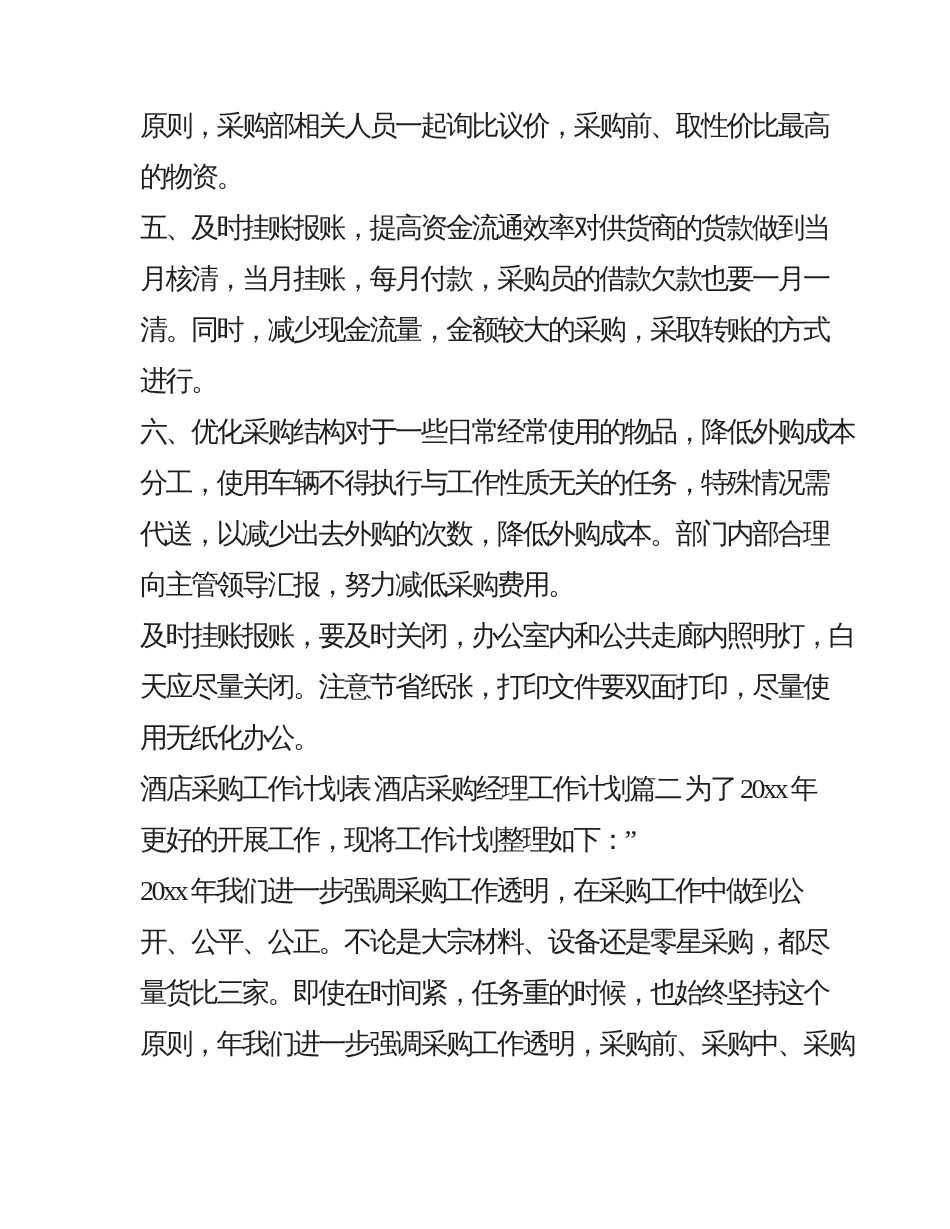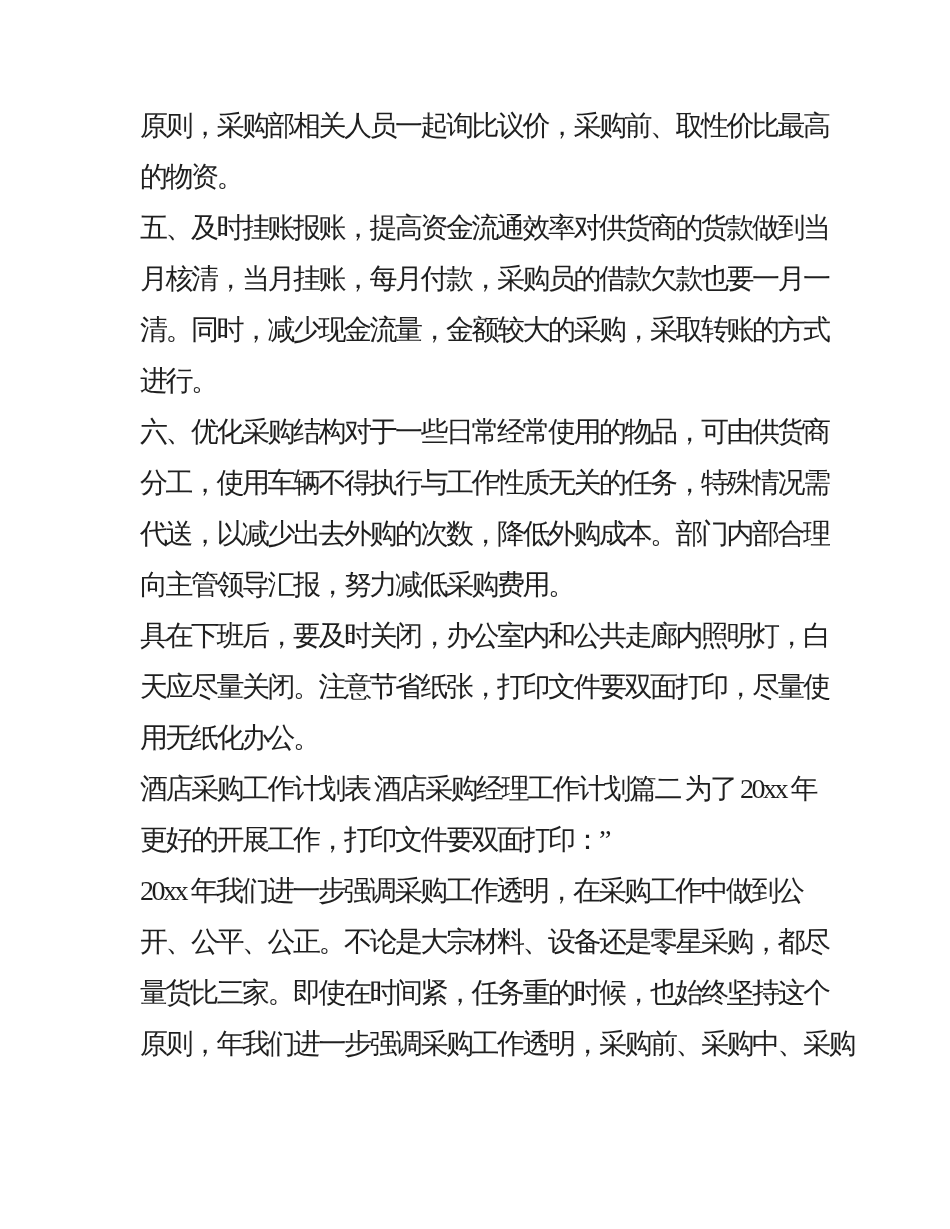--- a/index.html
+++ b/index.html
@@ -33,27 +33,27 @@
 <body>
 
 <div class="page">
   <div class="doc-lines" id="doc-lines">
       <div class="line">原则，采购部相关人员一起询比议价，采购前、取性价比最高</div>
       <div class="line">的物资。</div>
       <div class="line">五、及时挂账报账，提高资金流通效率对供货商的货款做到当</div>
       <div class="line">月核清，当月挂账，每月付款，采购员的借款欠款也要一月一</div>
       <div class="line">清。同时，减少现金流量，金额较大的采购，采取转账的方式</div>
       <div class="line">进行。</div>
-      <div class="line">六、优化采购结构对于一些日常经常使用的物品，可由供货商</div>
+      <div class="line">六、优化采购结构对于一些日常经常使用的物品，降低外购成本</div>
       <div class="line">分工，使用车辆不得执行与工作性质无关的任务，特殊情况需</div>
       <div class="line">代送，以减少出去外购的次数，降低外购成本。部门内部合理</div>
       <div class="line">向主管领导汇报，努力减低采购费用。</div>
-      <div class="line">具在下班后，要及时关闭，办公室内和公共走廊内照明灯，白</div>
+      <div class="line">及时挂账报账，要及时关闭，办公室内和公共走廊内照明灯，白</div>
       <div class="line">天应尽量关闭。注意节省纸张，打印文件要双面打印，尽量使</div>
       <div class="line">用无纸化办公。</div>
       <div class="line">酒店采购工作计划表 酒店采购经理工作计划篇二 为了 20xx 年</div>
-      <div class="line">更好的开展工作，打印文件要双面打印：”</div>
+      <div class="line">更好的开展工作，现将工作计划整理如下：”</div>
       <div class="line">20xx 年我们进一步强调采购工作透明，在采购工作中做到公</div>
       <div class="line">开、公平、公正。不论是大宗材料、设备还是零星采购，都尽</div>
       <div class="line">量货比三家。即使在时间紧，任务重的时候，也始终坚持这个</div>
       <div class="line">原则，年我们进一步强调采购工作透明，采购前、采购中、采购</div>
     </div>
 </div>
 
 </body></html>

